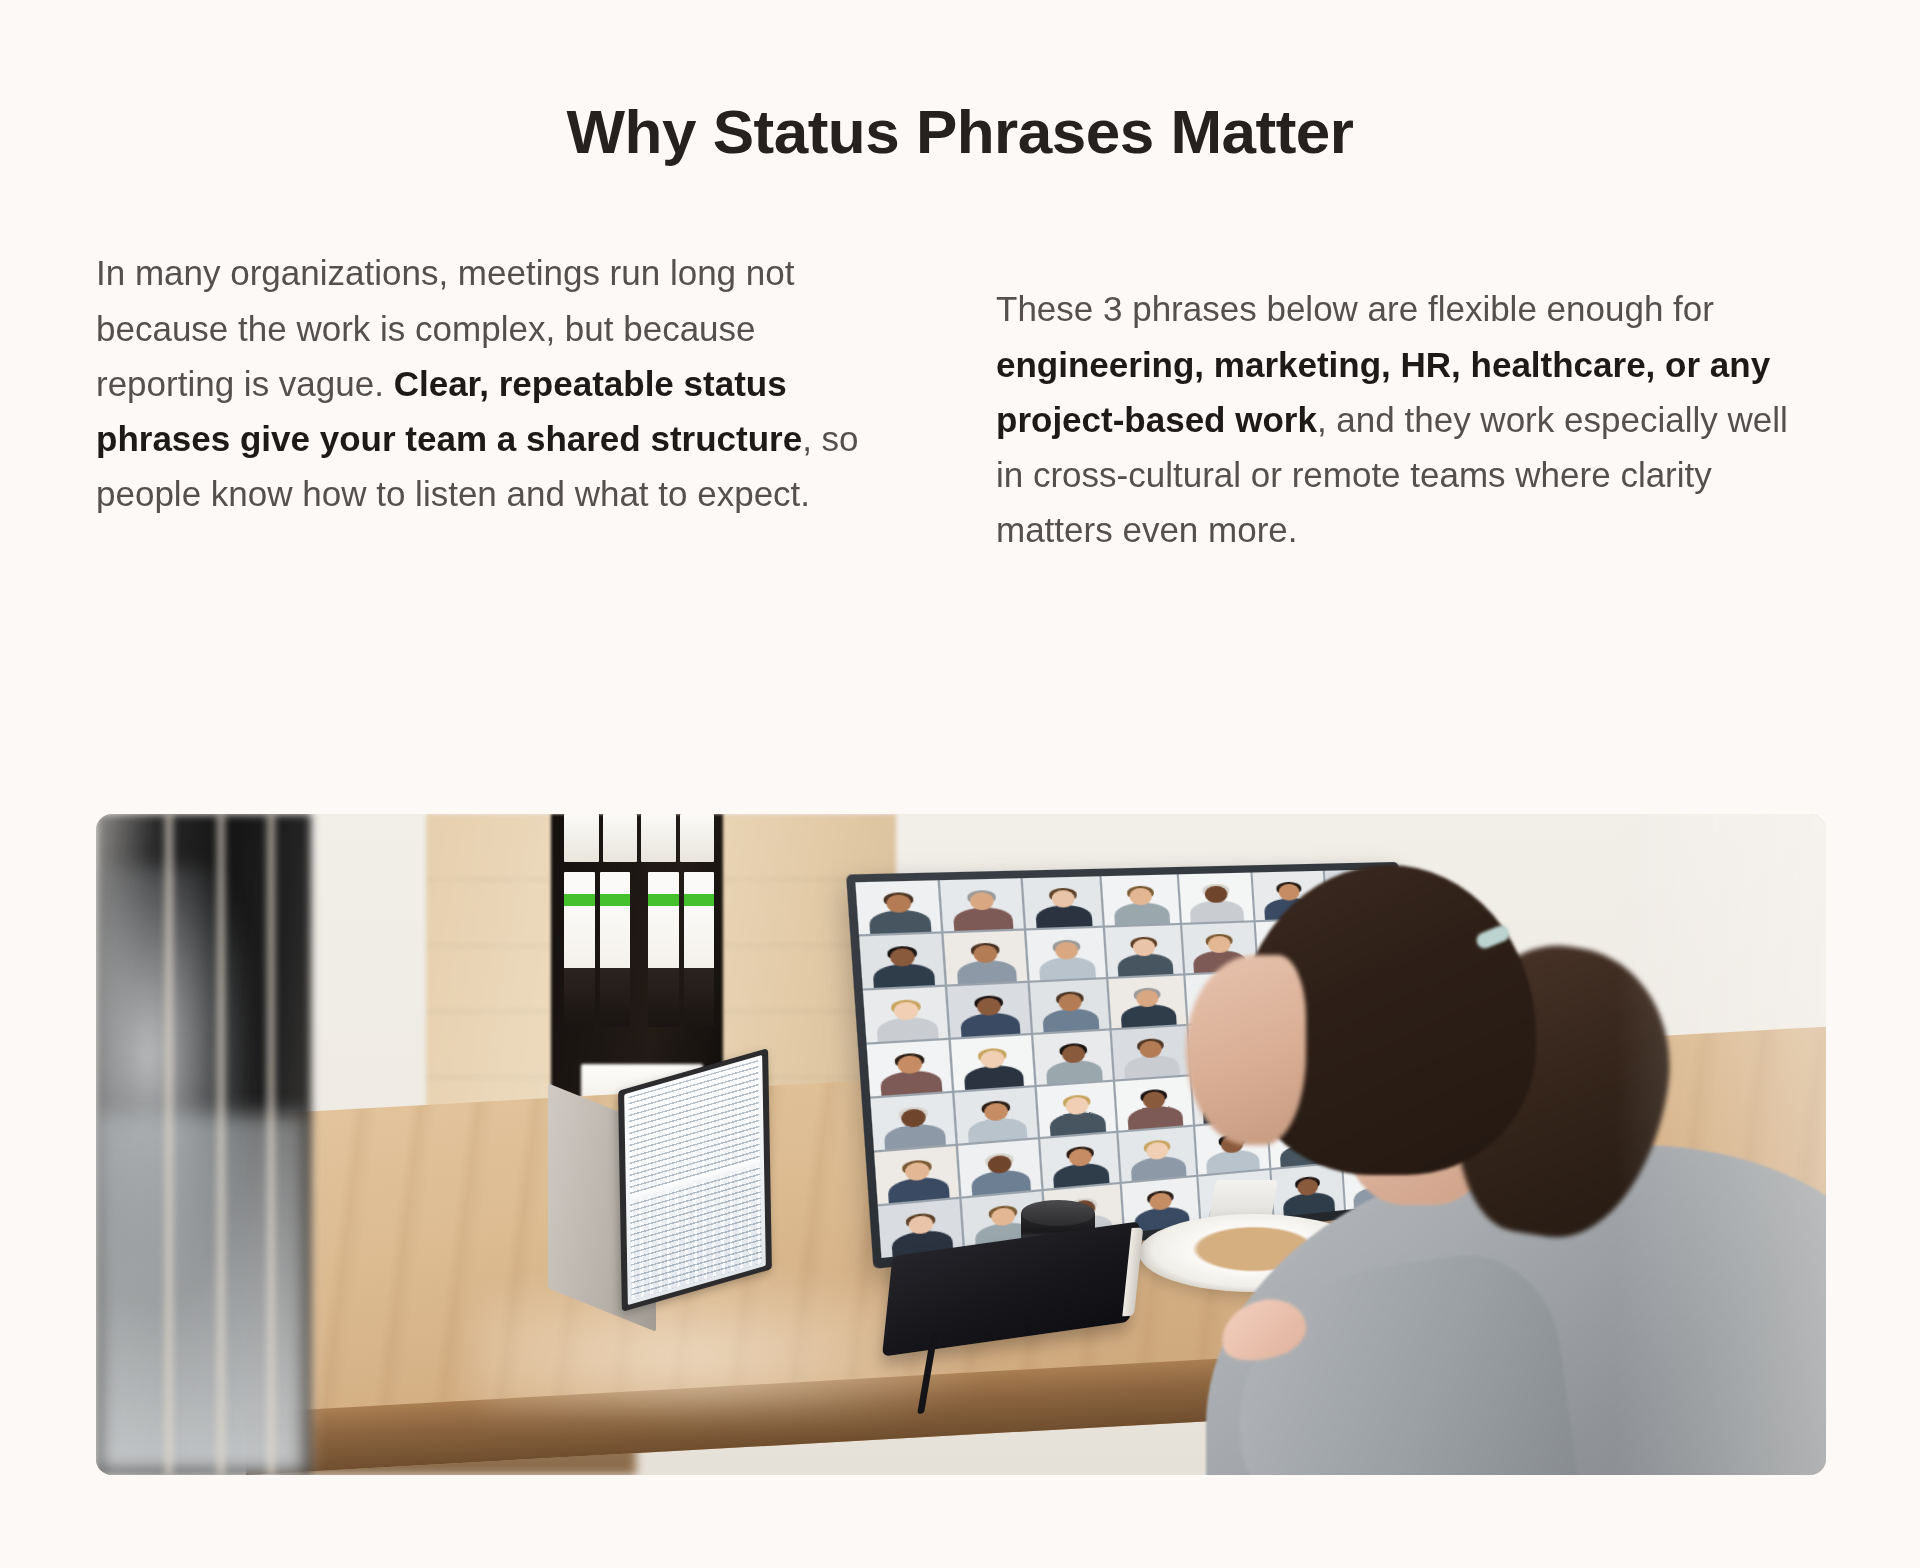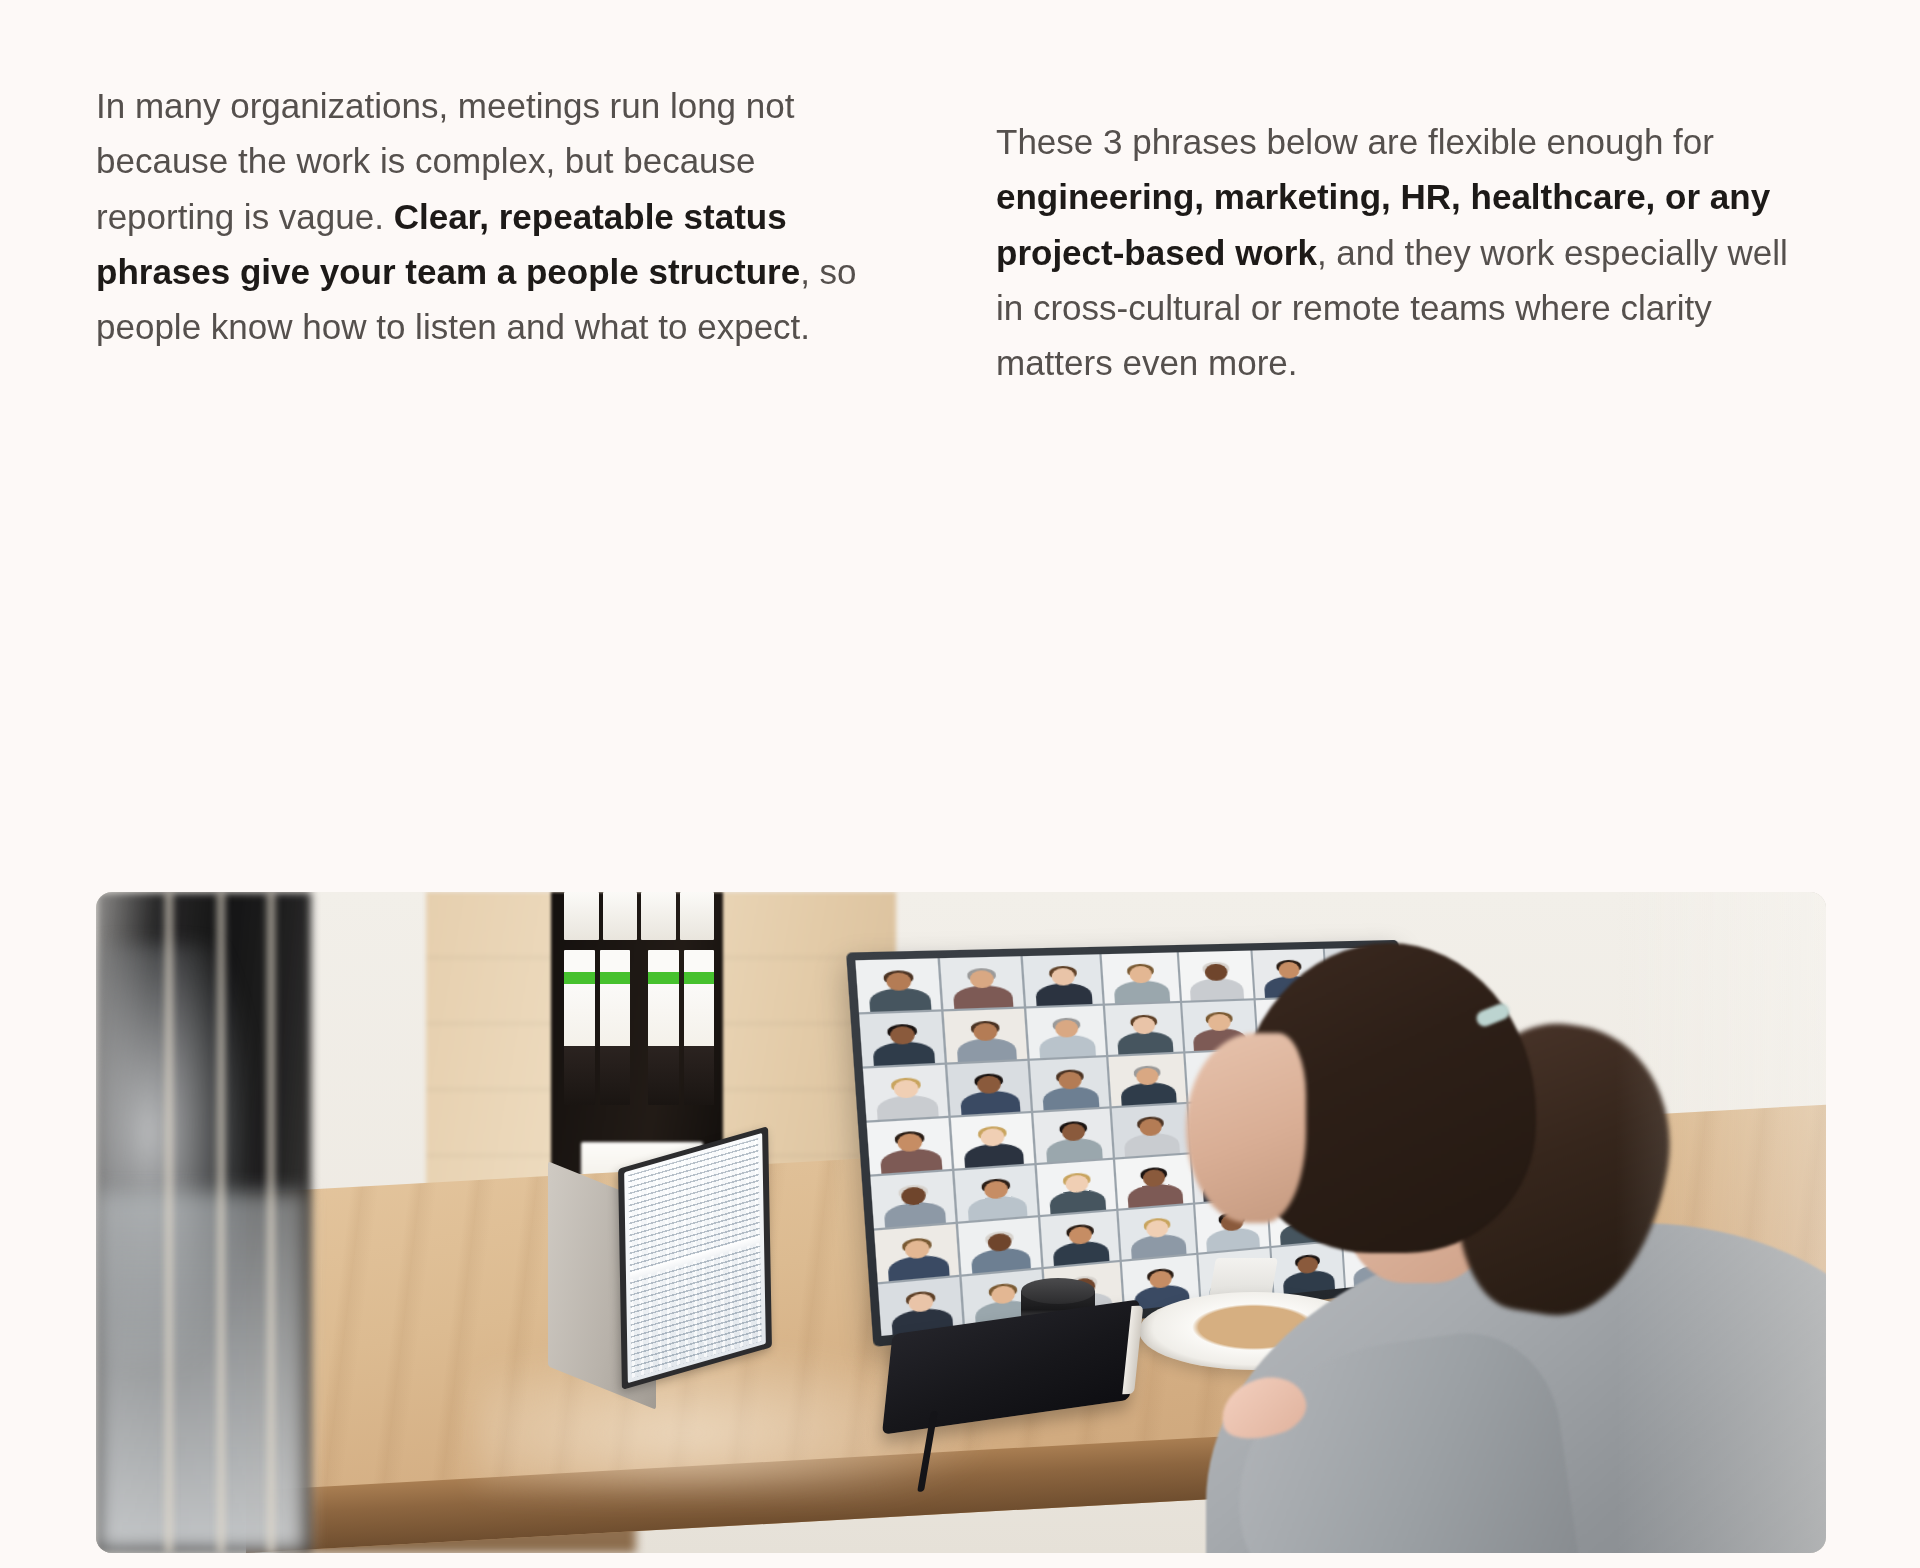--- a/index.html
+++ b/index.html
@@ -413,26 +413,27 @@
     position: absolute; right: 0; top: 0; width: 210px; height: 100%;
     background: linear-gradient(270deg, rgba(250,248,244,0.38), rgba(250,248,244,0));
     pointer-events: none;
   }
 </style>
 </head>
 <body>
 
 <div class="page">
 
+  <h1 class="title">Why Status Phrases Matter</h1>
 
   <div class="columns">
 
     <div class="col col-left">
       <p class="body-text">
-        <span>In many organizations, meetings run long not because the work is complex, but because reporting is vague. </span><b>Clear, repeatable status phrases give your team a people structure</b><span>, so people know how to listen and what to expect.</span>
+        <span>In many organizations, meetings run long not because the work is complex, but because reporting is vague. </span><b>Clear, repeatable status phrases give your team a shared structure</b><span>, so people know how to listen and what to expect.</span>
       </p>
     </div>
 
     <div class="col col-right">
       <p class="body-text">
         <span>These 3 phrases below are flexible enough for </span><b>engineering, marketing, HR, healthcare, or any project-based work</b><span>, and they work especially well in cross-cultural or remote teams where clarity matters even more.</span>
       </p>
     </div>
 
   </div>

